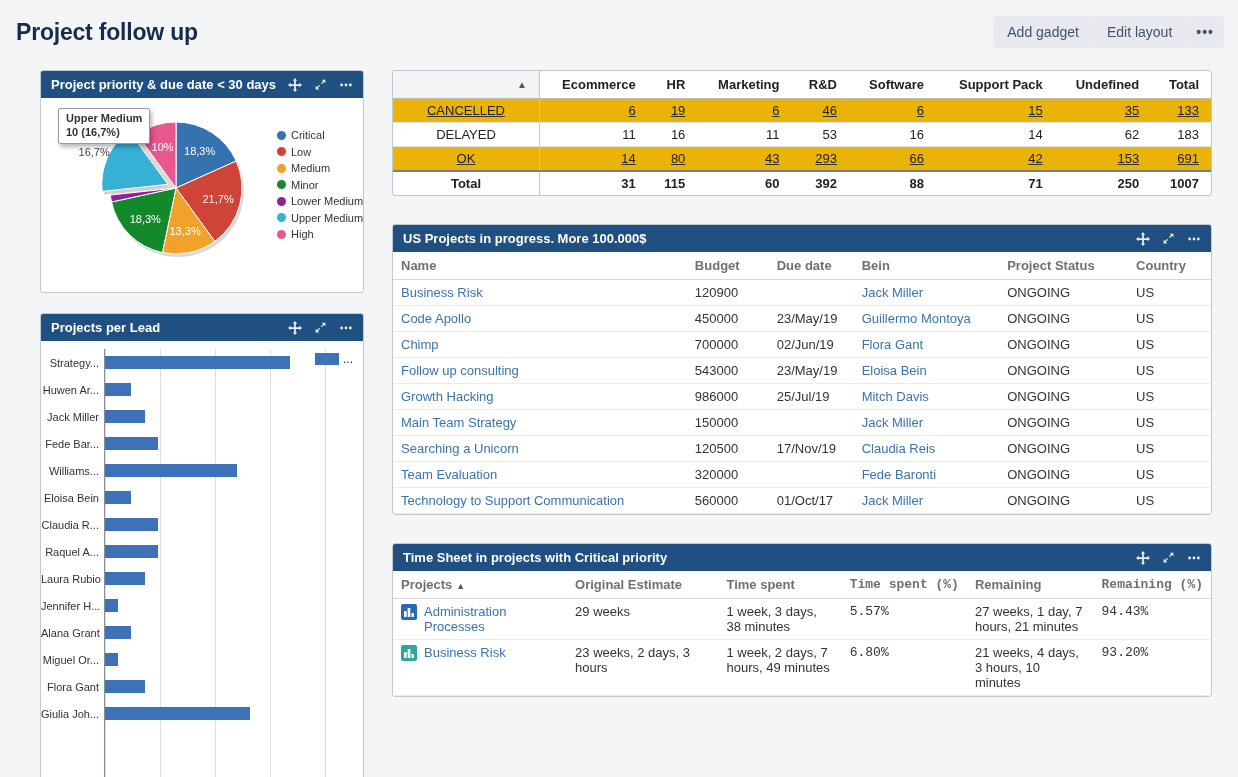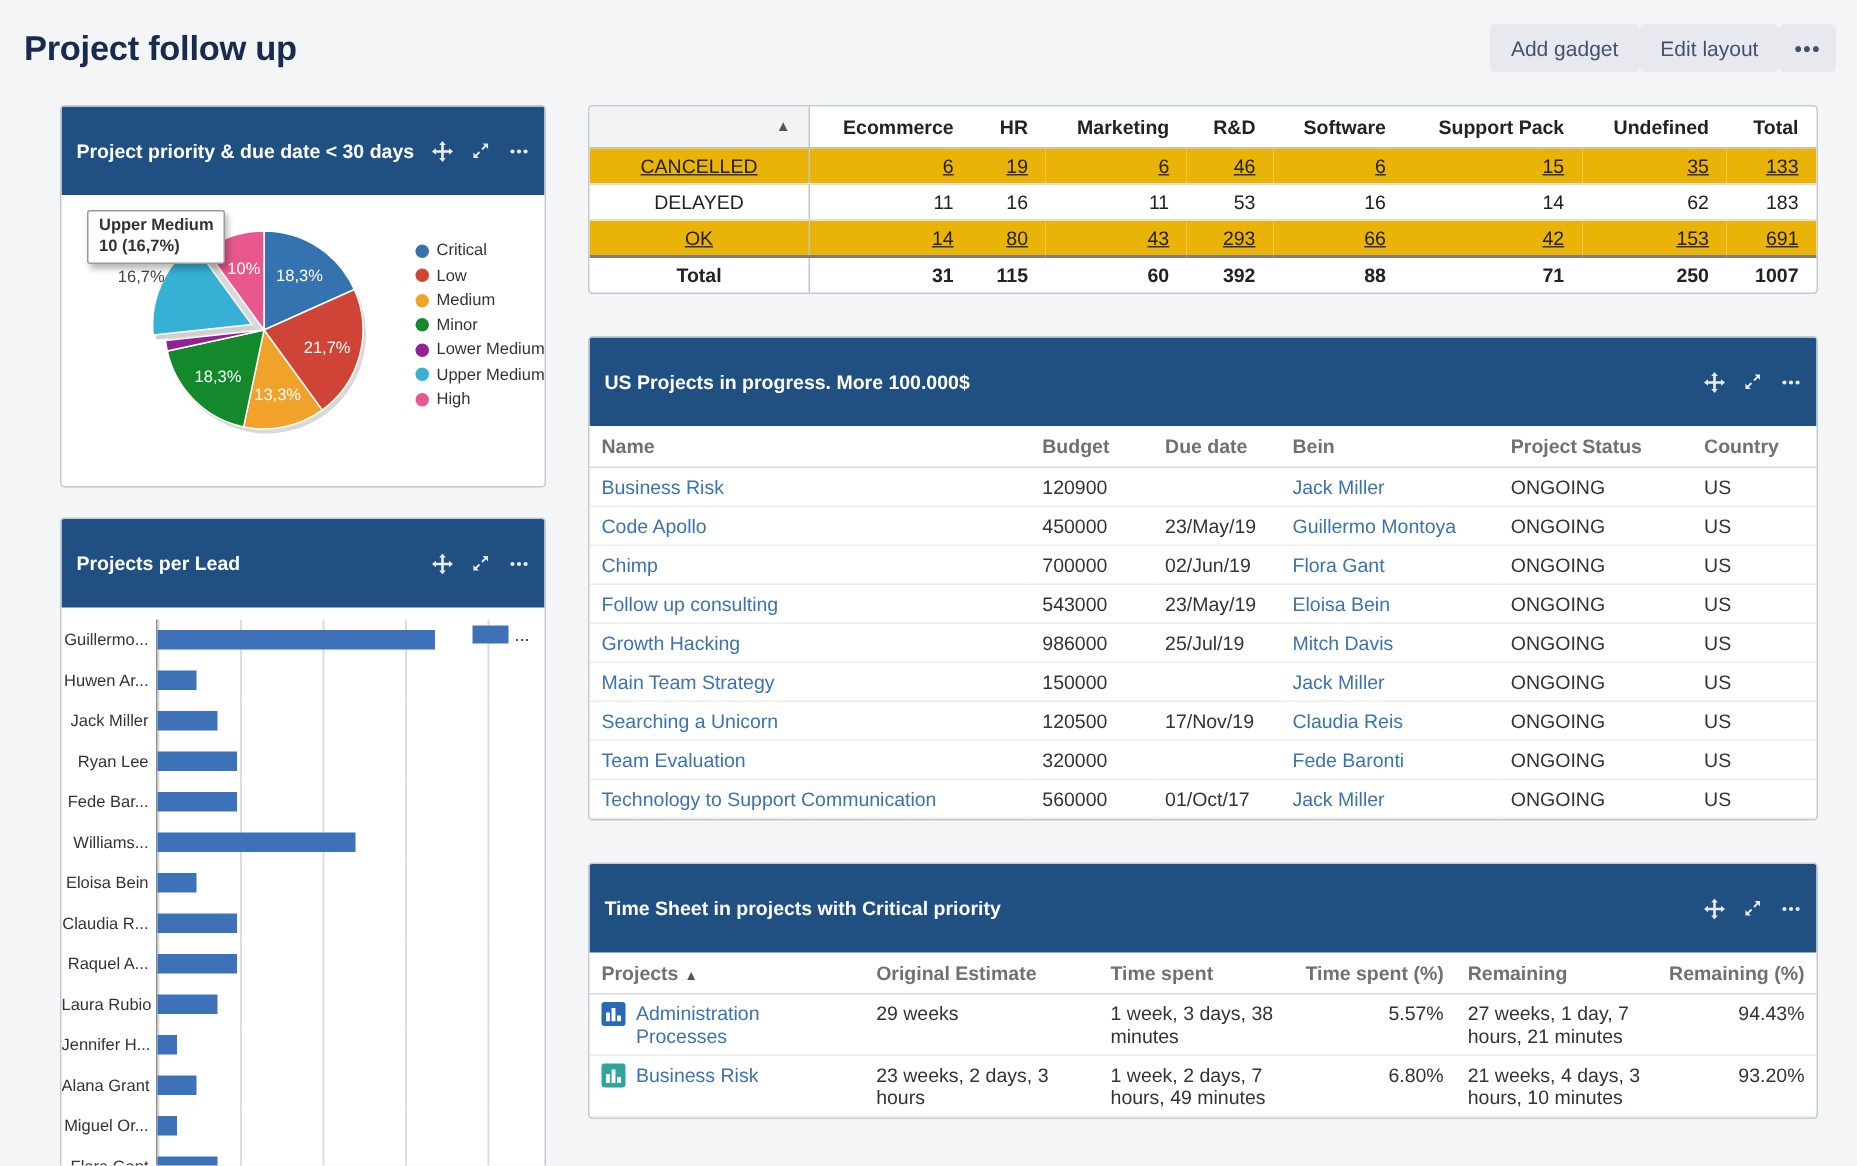--- a/index.html
+++ b/index.html
@@ -20,21 +20,21 @@
   }
   .btn.icon-btn{padding:7px 10px;font-weight:bold;letter-spacing:1px;}
   
   .dashboard{display:flex;align-items:flex-start;gap:28px;padding:0 26px 0 40px;}
   .col-left{width:324px;flex:none;display:flex;flex-direction:column;gap:20px;}
   .col-right{flex:1;display:flex;flex-direction:column;gap:28px;min-width:0;}
   
   .gadget{background:#fff;border:1px solid #c3c9d1;border-radius:3px;overflow:hidden;}
   .gadget-header{
     background:#205081;color:#fff;height:27px;display:flex;align-items:center;
-    padding:16px 10px;font-size:13px;font-weight:bold;
+    padding:0 10px;font-size:13px;font-weight:bold;
   }
   .gadget-header .gtitle{flex:1;white-space:nowrap;overflow:hidden;text-overflow:ellipsis;}
   .hicons{display:flex;align-items:center;gap:12px;margin-left:8px;}
   .hicon{display:inline-flex;opacity:.9;cursor:pointer;}
   
   .pie-body{position:relative;height:194px;}
   .pie-legend{position:absolute;top:29px;left:236px;list-style:none;margin:0;padding:0;font-size:11px;color:#333;}
   .pie-legend li{display:flex;align-items:center;height:16.5px;white-space:nowrap;}
   .pie-legend .dot{width:9px;height:9px;border-radius:50%;margin-right:5px;flex:none;}
   .pie-tooltip{
@@ -66,21 +66,21 @@
   .status-table td.row-label{text-align:center;border-right:1px solid #c5c5c5;}
   .status-table tr.stripe{background:#eab308;text-decoration:underline;}
   .status-table tr.total-row{font-weight:bold;}
   .status-table tr.total-row td{border-top:2px solid #7d7d7d;border-bottom:none;}
   
   .data-table th{
     text-align:left;color:#707070;font-weight:bold;
     padding:6px 8px;border-bottom:1px solid #d8d8d8;white-space:nowrap;
   }
   .data-table td{padding:5px 8px;border-bottom:1px solid #ececec;color:#333;vertical-align:top;}
-  .data-table td.num,.data-table th.num{text-align:right;}
+  .data-table td.num,.data-table th.num{text-align:left;font-family:Liberation Mono, monospace;}
   .us-table col.c1{width:295px}.us-table col.c2{width:82px}.us-table col.c3{width:85px}
   .us-table col.c4{width:146px}.us-table col.c5{width:129px}.us-table col.c6{width:83px}
   .ts-table col.c1{width:190px}.ts-table col.c2{width:160px}.ts-table col.c3{width:135px}
   .ts-table col.c4{width:90px}.ts-table col.c5{width:140px}.ts-table col.c6{width:105px}
   .sort-arrow{font-size:9px;color:#555;margin-left:4px;}
   .avatar{
     display:inline-flex;align-items:center;justify-content:center;
     width:16px;height:16px;border-radius:2px;margin-right:7px;vertical-align:-3px;flex:none;
   }
   .proj-cell{display:flex;align-items:flex-start;}
@@ -202,41 +202,35 @@
             </span>
           </span>
       </div>
       <div class="bar-body">
         <div class="bar-legend">
           <span class="bar-swatch" style="background: rgb(61, 114, 184);"></span>
           <span>...</span>
         </div>
         <div id="bar-chart">
             <div class="bar-row">
-              <div class="bar-label">Guillermo...</div>
+              <div class="bar-label">Strategy...</div>
               <div class="bar-track">
                 <div class="bar" style="width: 184.8px; background: rgb(61, 114, 184);"></div>
               </div>
             </div>
             <div class="bar-row">
               <div class="bar-label">Huwen Ar...</div>
               <div class="bar-track">
                 <div class="bar" style="width: 26.4px; background: rgb(61, 114, 184);"></div>
               </div>
             </div>
             <div class="bar-row">
               <div class="bar-label">Jack Miller</div>
               <div class="bar-track">
                 <div class="bar" style="width: 39.6px; background: rgb(61, 114, 184);"></div>
-              </div>
-            </div>
-            <div class="bar-row">
-              <div class="bar-label">Ryan Lee</div>
-              <div class="bar-track">
-                <div class="bar" style="width: 52.8px; background: rgb(61, 114, 184);"></div>
               </div>
             </div>
             <div class="bar-row">
               <div class="bar-label">Fede Bar...</div>
               <div class="bar-track">
                 <div class="bar" style="width: 52.8px; background: rgb(61, 114, 184);"></div>
               </div>
             </div>
             <div class="bar-row">
               <div class="bar-label">Williams...</div>

